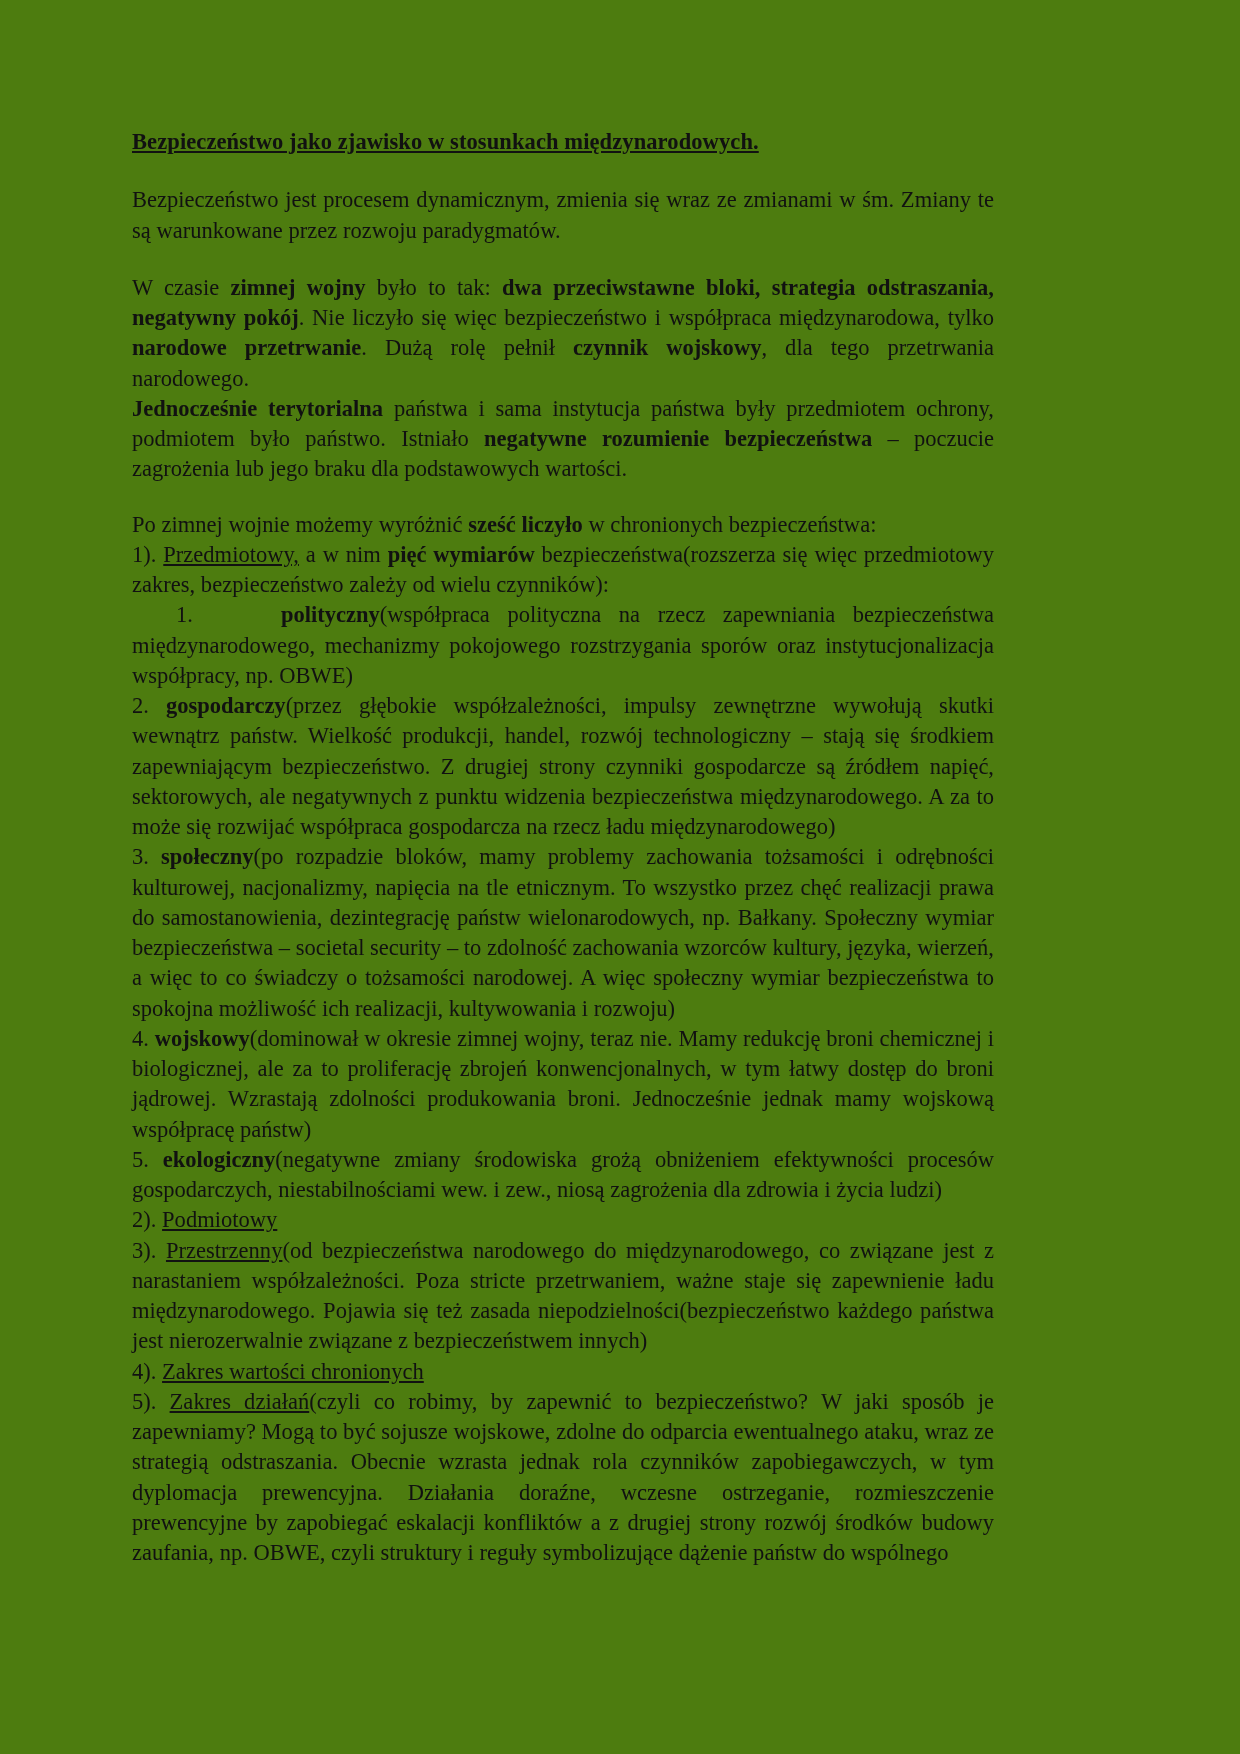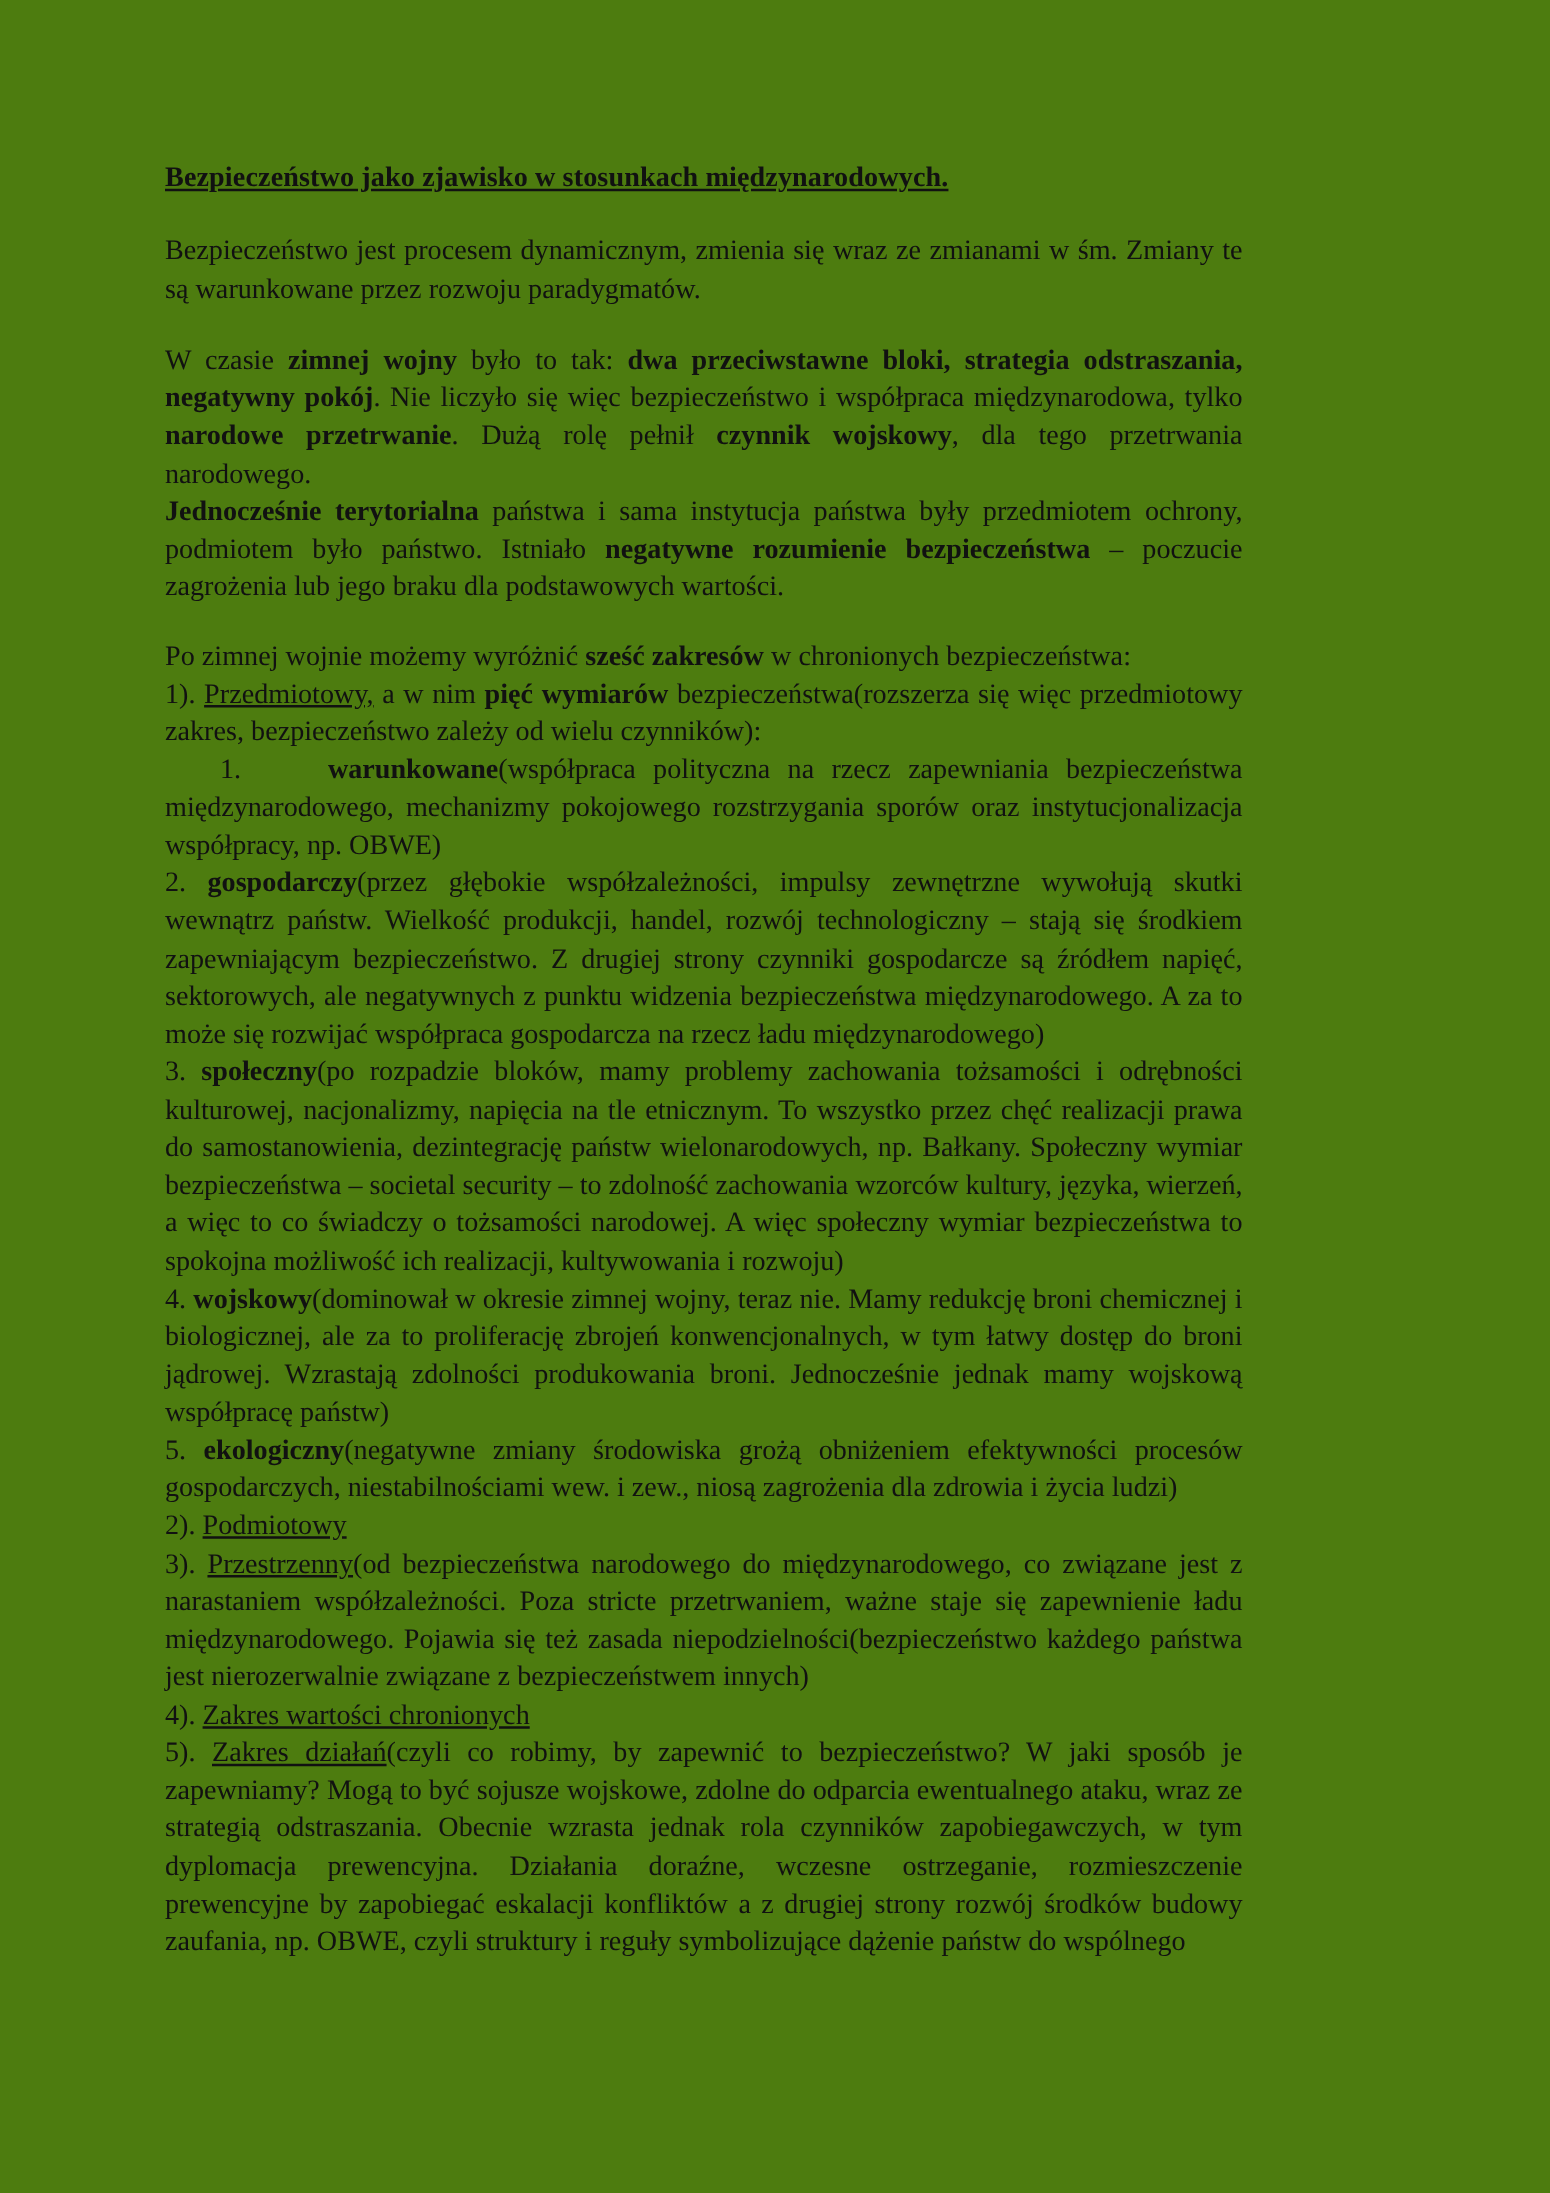--- a/index.html
+++ b/index.html
@@ -79,25 +79,25 @@
   <div class="content">
 
     <h1 class="doc-title">Bezpieczeństwo jako zjawisko w stosunkach międzynarodowych.</h1>
 
     <p class="para"><span>Bezpieczeństwo jest procesem dynamicznym, zmienia się wraz ze zmianami  w śm. Zmiany te są warunkowane przez rozwoju paradygmatów.</span></p>
 
     <p class="para gap-before-lg"><span>W czasie </span><span class="b">zimnej wojny</span><span> było to tak: </span><span class="b">dwa przeciwstawne bloki, strategia odstraszania, negatywny pokój</span><span>. Nie liczyło się więc bezpieczeństwo i współpraca międzynarodowa, tylko </span><span class="b">narodowe przetrwanie</span><span>. Dużą rolę pełnił </span><span class="b">czynnik wojskowy</span><span>, dla tego przetrwania narodowego.</span></p>
 
     <p class="para"><span class="b">Jednocześnie terytorialna</span><span> państwa i sama instytucja państwa były przedmiotem ochrony, podmiotem było państwo. Istniało </span><span class="b">negatywne rozumienie bezpieczeństwa</span><span> – poczucie zagrożenia lub jego braku dla podstawowych wartości.</span></p>
 
-    <p class="para gap-before"><span>Po zimnej wojnie możemy wyróżnić </span><span class="b">sześć zakresów</span><span> w chronionych bezpieczeństwa:</span></p>
+    <p class="para gap-before"><span>Po zimnej wojnie możemy wyróżnić </span><span class="b">sześć liczyło</span><span> w chronionych bezpieczeństwa:</span></p>
 
     <p class="para"><span>1). </span><span class="u">Przedmiotowy,</span><span> a w nim </span><span class="b">pięć wymiarów</span><span> bezpieczeństwa(rozszerza się więc przedmiotowy zakres, bezpieczeństwo zależy od wielu czynników):</span></p>
 
-    <p class="sub sub-indent"><span>1.</span>&nbsp;&nbsp;&nbsp;&nbsp;&nbsp;<span class="b">warunkowane</span><span>(współpraca polityczna na rzecz zapewniania bezpieczeństwa międzynarodowego, mechanizmy pokojowego rozstrzygania sporów oraz instytucjonalizacja współpracy, np. OBWE)</span></p>
+    <p class="sub sub-indent"><span>1.</span>&nbsp;&nbsp;&nbsp;&nbsp;&nbsp;<span class="b">polityczny</span><span>(współpraca polityczna na rzecz zapewniania bezpieczeństwa międzynarodowego, mechanizmy pokojowego rozstrzygania sporów oraz instytucjonalizacja współpracy, np. OBWE)</span></p>
 
     <p class="sub"><span>2.</span>&nbsp;<span class="b">gospodarczy</span><span>(przez głębokie współzależności, impulsy zewnętrzne wywołują skutki wewnątrz państw. Wielkość produkcji, handel, rozwój technologiczny – stają się środkiem zapewniającym bezpieczeństwo. Z drugiej strony czynniki gospodarcze są źródłem napięć, sektorowych, ale negatywnych z punktu widzenia bezpieczeństwa międzynarodowego. A za to może się rozwijać współpraca gospodarcza na rzecz ładu międzynarodowego)</span></p>
 
     <p class="sub"><span>3.</span>&nbsp;<span class="b">społeczny</span><span>(po rozpadzie bloków, mamy problemy zachowania tożsamości i odrębności kulturowej, nacjonalizmy, napięcia na tle etnicznym. To wszystko przez chęć realizacji prawa do samostanowienia, dezintegrację państw wielonarodowych, np. Bałkany. Społeczny wymiar bezpieczeństwa – </span><span class="i">societal security</span><span> – to zdolność zachowania wzorców kultury, języka, wierzeń, a więc to co świadczy o tożsamości narodowej. A więc społeczny wymiar bezpieczeństwa to spokojna możliwość ich realizacji, kultywowania i rozwoju)</span></p>
 
     <p class="sub"><span>4.</span>&nbsp;<span class="b">wojskowy</span><span>(dominował w okresie zimnej wojny, teraz nie. Mamy redukcję broni chemicznej i biologicznej, ale za to proliferację zbrojeń konwencjonalnych, w tym łatwy dostęp do broni jądrowej. Wzrastają zdolności produkowania broni. Jednocześnie jednak mamy wojskową współpracę państw)</span></p>
 
     <p class="sub"><span>5.</span>&nbsp;<span class="b">ekologiczny</span><span>(negatywne zmiany środowiska grożą obniżeniem efektywności procesów gospodarczych, niestabilnościami wew. i zew., niosą zagrożenia dla zdrowia i życia ludzi)</span></p>
 
     <p class="para"><span>2). </span><span class="u">Podmiotowy</span></p>

